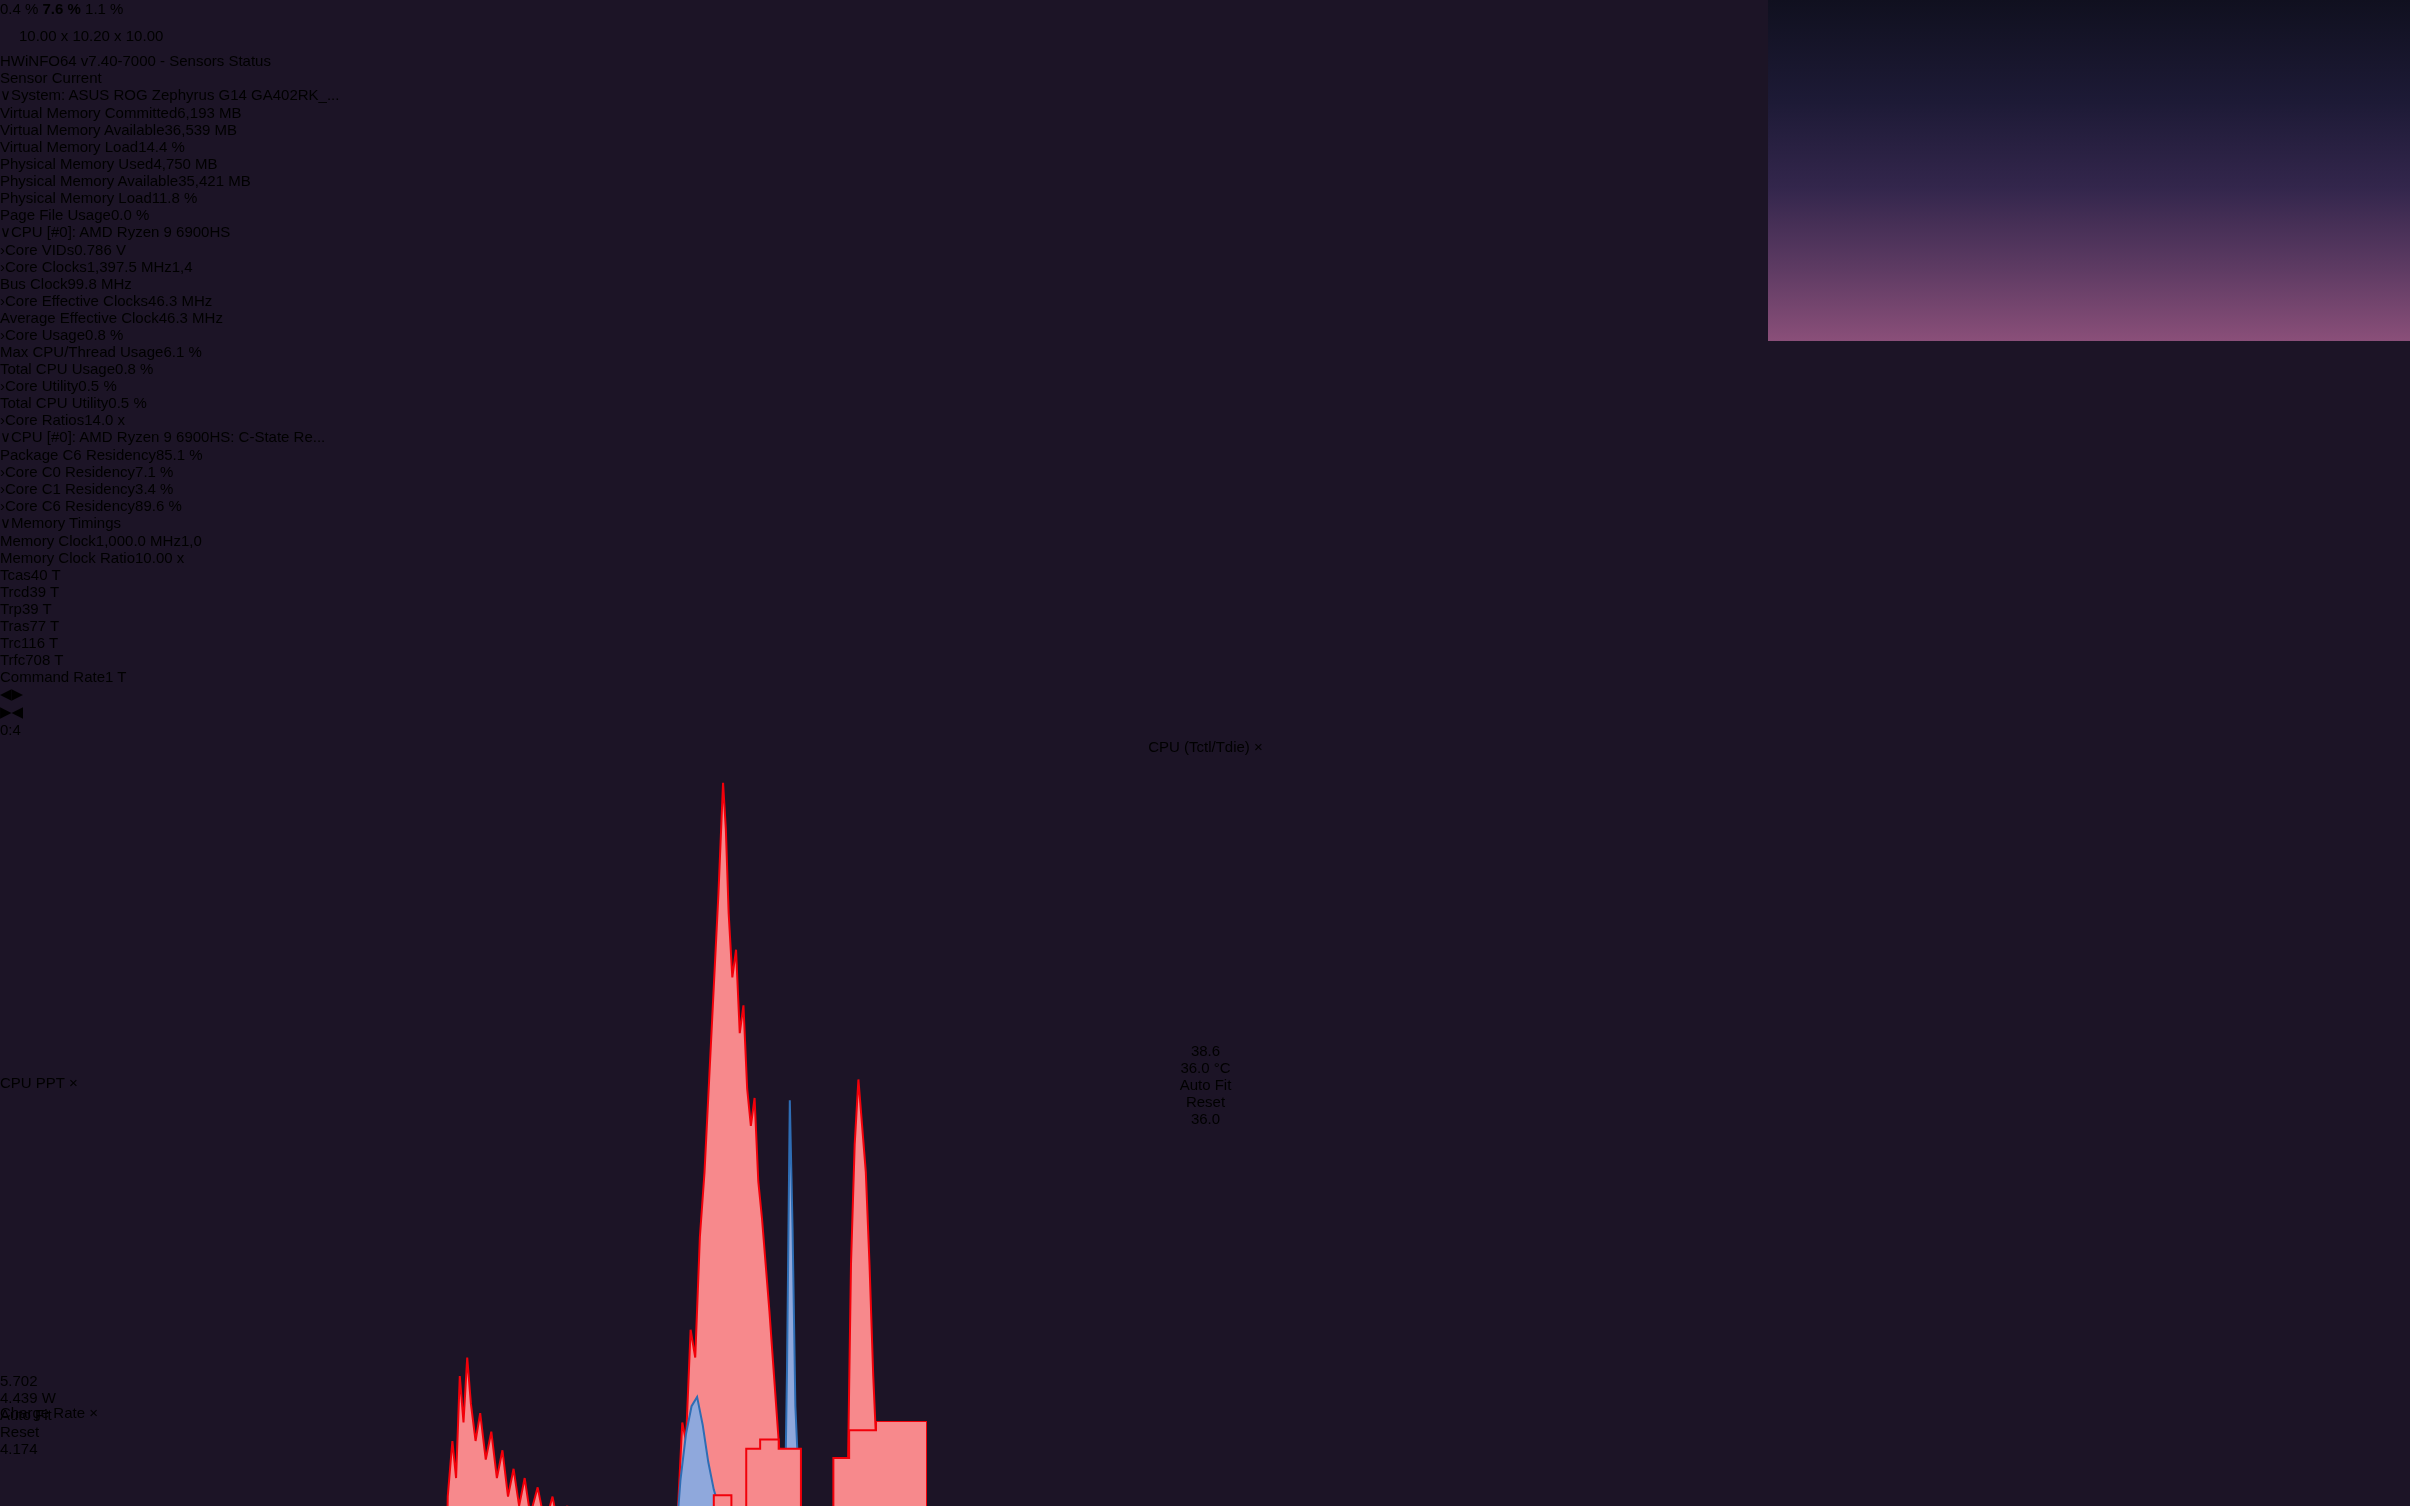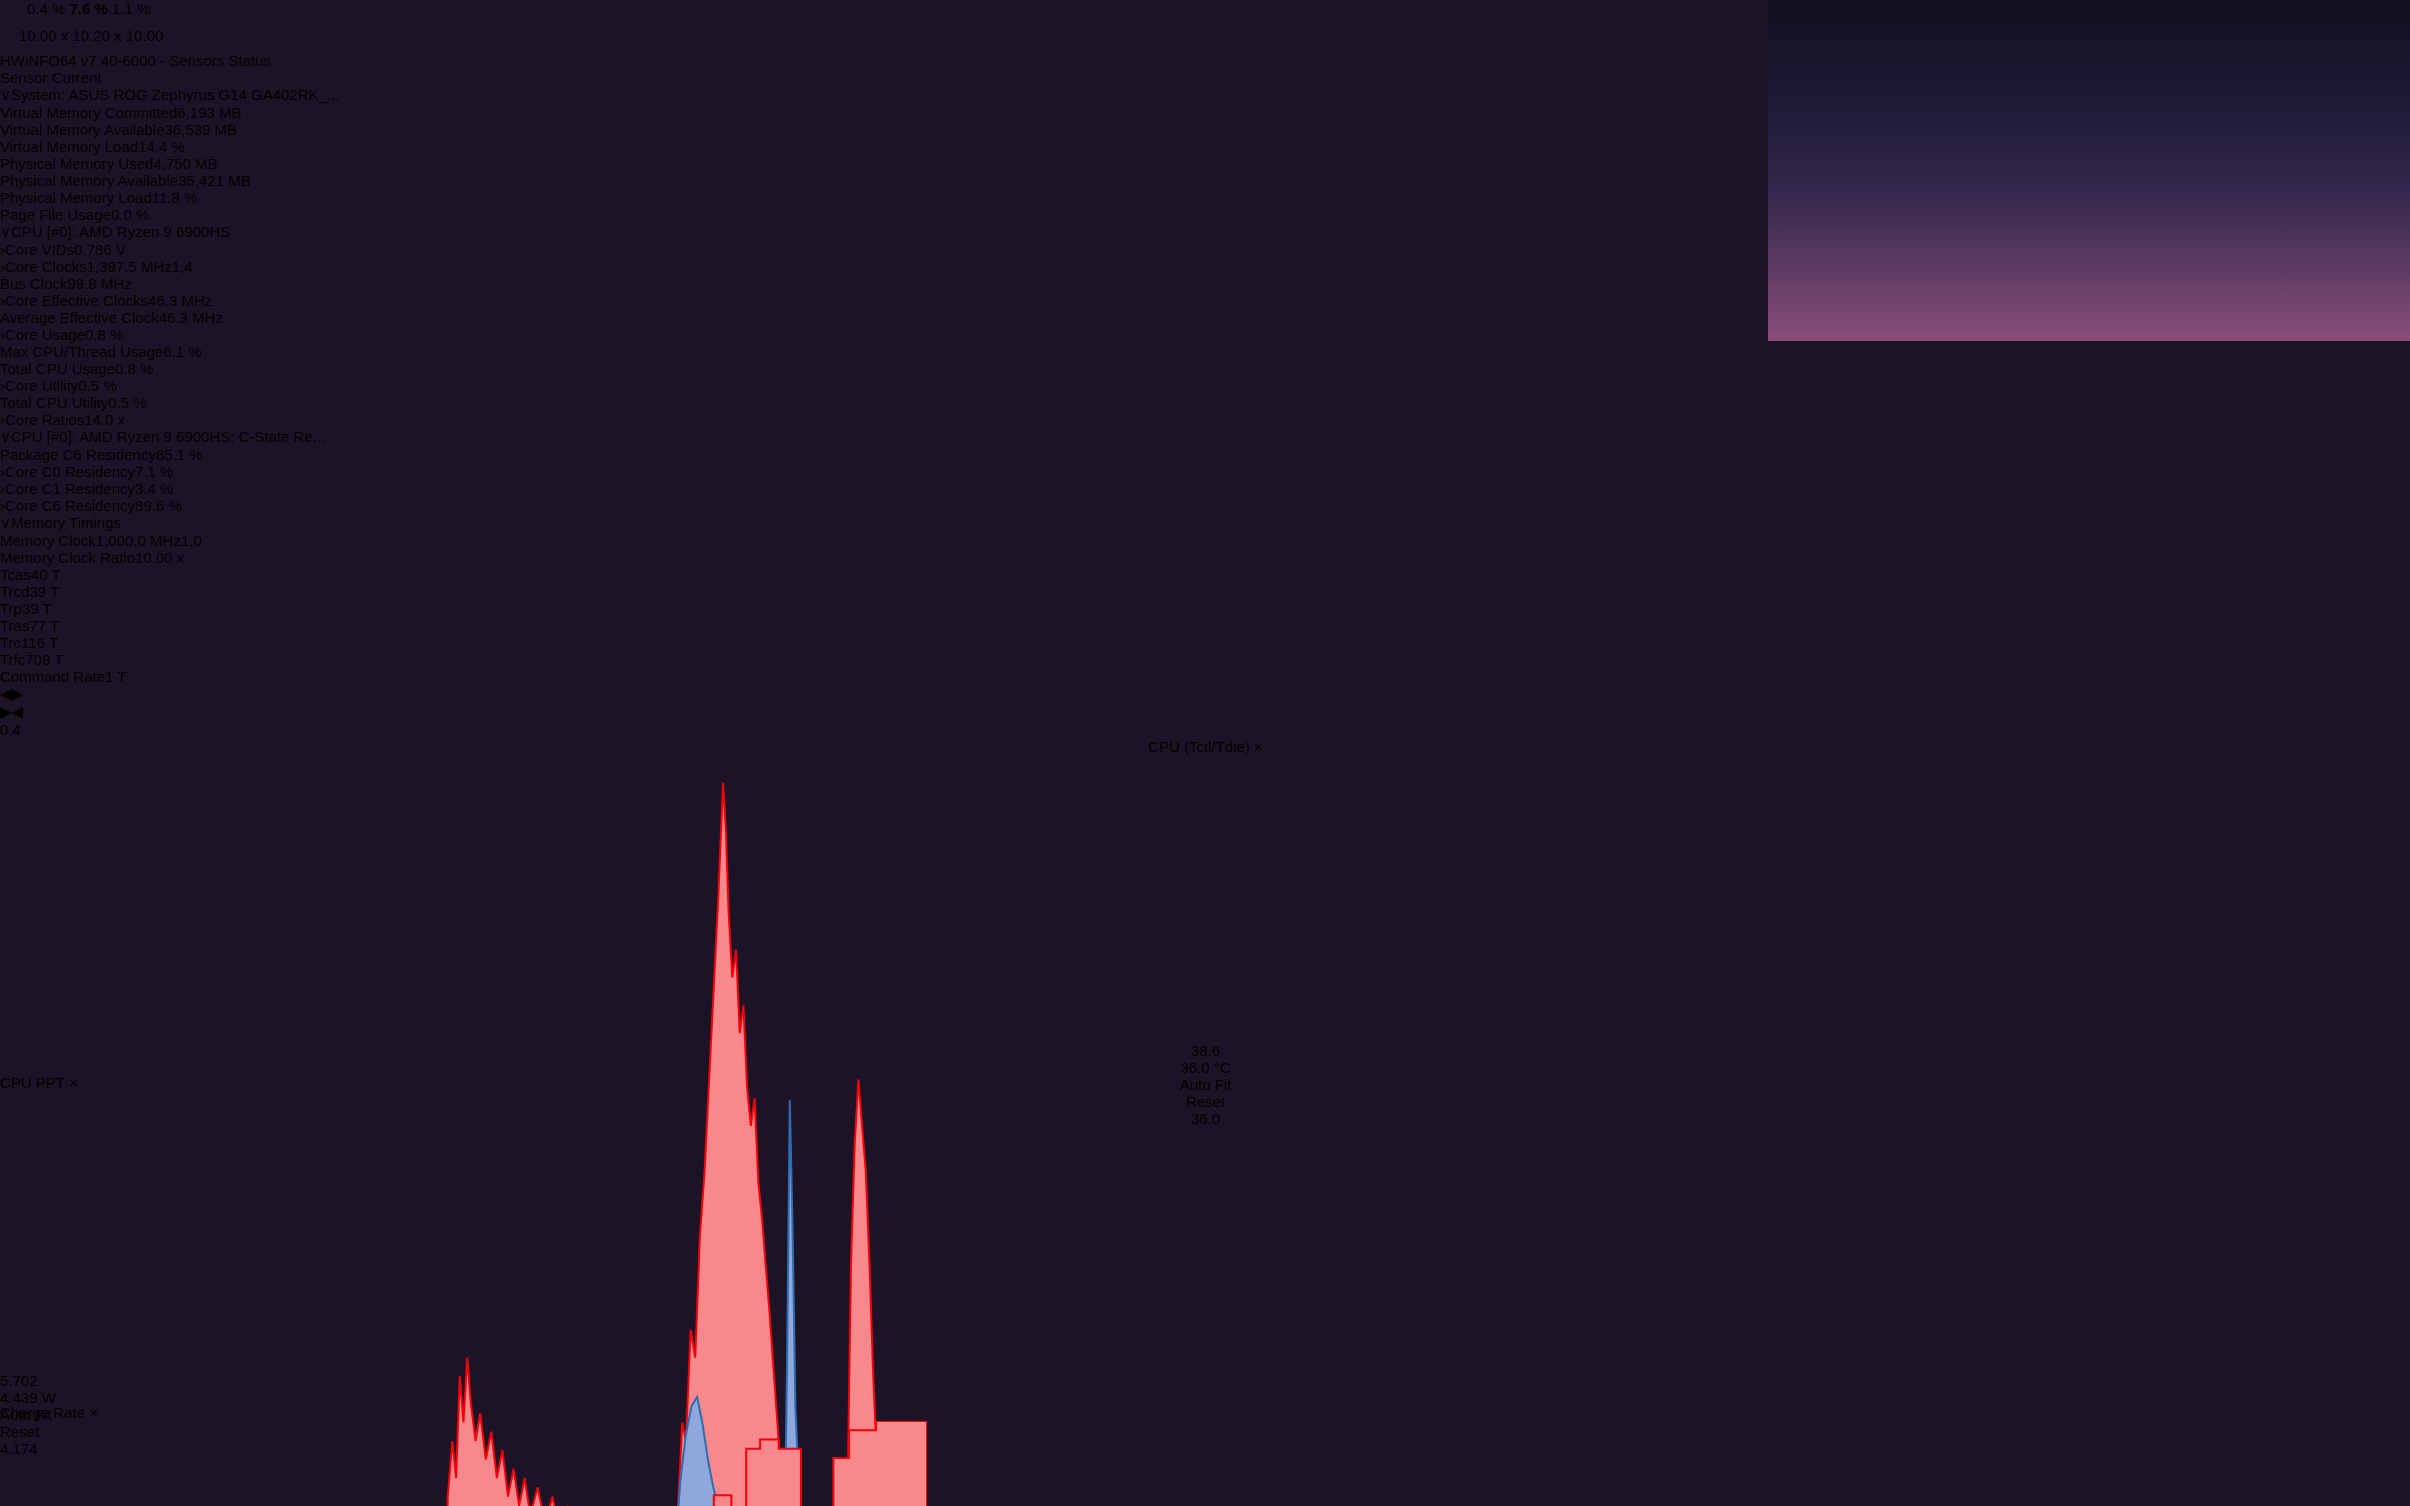--- a/index.html
+++ b/index.html
@@ -103,34 +103,34 @@
 <div class="wall-mountain">
     <div class="peak"></div>
   </div>
 <div class="wall-strip w-s1"></div>
 <div class="wall-strip w-s2"></div>
 <div class="wall-strip w-s3"></div>
 <div class="wall-strip w-s4"></div>
 <div class="w-s5"></div>
 
 <div class="bgrow" style="left:697px;top:685px;width:508px;height:27px;">
-  <span style="left:132px;width:94px;padding-left:27px;">0.4 %</span>
+  <span style="left:132px;width:94px;">0.4 %</span>
   <span style="left:278px;width:94px;font-weight:bold;">7.6 %</span>
   <span style="left:419px;width:94px;">1.1 %</span>
 </div>
 <div class="bgrow" style="left:697px;top:1033px;width:524px;height:25.4px;margin-left:19px;">
   <span style="left:132px;width:94px;">10.00 x</span>
   <span style="left:278px;width:94px;">10.20 x</span>
   <span style="left:428px;width:94px;">10.00</span>
 </div>
 
 <div class="hwwin">
   <div class="hw-titlebar">
     <span class="hw-logo"></span>
-    <span class="hw-title">HWiNFO64 v7.40-6000 - Sensors Status</span>
+    <span class="hw-title">HWiNFO64 v7.40-7000 - Sensors Status</span>
   </div>
   <div class="hw-header">
     <span class="h-sensor">Sensor</span>
     <span class="h-current">Current</span>
   </div>
   <div class="sensor-table" id="sensor-rows">
     <i class="colline" style="left:468px;"></i>
     <i class="colline" style="left:646px;"></i>
   <div class="srow group"><span class="chev">∨</span><span class="chip"></span><span class="lbl">System: ASUS ROG Zephyrus G14 GA402RK_...</span></div><div class="srow item odd"><span class="clock"></span><span class="lbl">Virtual Memory Committed</span><span class="val blue">6,193 MB</span></div><div class="srow item"><span class="clock"></span><span class="lbl">Virtual Memory Available</span><span class="val blue">36,539 MB</span></div><div class="srow item odd"><span class="clock"></span><span class="lbl">Virtual Memory Load</span><span class="val">14.4 %</span></div><div class="srow item"><span class="clock"></span><span class="lbl">Physical Memory Used</span><span class="val blue">4,750 MB</span></div><div class="srow item odd"><span class="clock"></span><span class="lbl">Physical Memory Available</span><span class="val blue">35,421 MB</span></div><div class="srow item"><span class="clock"></span><span class="lbl">Physical Memory Load</span><span class="val">11.8 %</span></div><div class="srow item odd"><span class="clock"></span><span class="lbl">Page File Usage</span><span class="val">0.0 %</span></div><div class="srow blank"></div><div class="srow group odd"><span class="chev">∨</span><span class="chip"></span><span class="lbl">CPU [#0]: AMD Ryzen 9 6900HS</span></div><div class="srow item x"><span class="exp">›</span><span class="bolt"></span><span class="lbl">Core VIDs</span><span class="val blue">0.786 V</span></div><div class="srow item odd x"><span class="exp">›</span><span class="clock"></span><span class="lbl">Core Clocks</span><span class="val blue">1,397.5 MHz</span><span class="sliver blue">1,4</span></div><div class="srow item"><span class="clock"></span><span class="lbl">Bus Clock</span><span class="val">99.8 MHz</span></div><div class="srow item odd x"><span class="exp">›</span><span class="clock"></span><span class="lbl">Core Effective Clocks</span><span class="val blue">46.3 MHz</span></div><div class="srow item"><span class="clock"></span><span class="lbl">Average Effective Clock</span><span class="val blue">46.3 MHz</span></div><div class="srow item odd x"><span class="exp">›</span><span class="clock"></span><span class="lbl">Core Usage</span><span class="val blue">0.8 %</span></div><div class="srow item"><span class="clock"></span><span class="lbl">Max CPU/Thread Usage</span><span class="val blue">6.1 %</span></div><div class="srow item odd"><span class="clock"></span><span class="lbl">Total CPU Usage</span><span class="val blue">0.8 %</span></div><div class="srow item x"><span class="exp">›</span><span class="clock"></span><span class="lbl">Core Utility</span><span class="val blue">0.5 %</span></div><div class="srow item odd"><span class="clock"></span><span class="lbl">Total CPU Utility</span><span class="val blue">0.5 %</span></div><div class="srow item x"><span class="exp">›</span><span class="clock"></span><span class="lbl">Core Ratios</span><span class="val blue">14.0 x</span></div><div class="srow blank odd"></div><div class="srow group"><span class="chev">∨</span><span class="chip"></span><span class="lbl">CPU [#0]: AMD Ryzen 9 6900HS: C-State Re...</span></div><div class="srow item odd"><span class="clock"></span><span class="lbl">Package C6 Residency</span><span class="val blue">85.1 %</span></div><div class="srow item x"><span class="exp">›</span><span class="clock"></span><span class="lbl">Core C0 Residency</span><span class="val blue">7.1 %</span></div><div class="srow item odd x"><span class="exp">›</span><span class="clock"></span><span class="lbl">Core C1 Residency</span><span class="val blue">3.4 %</span></div><div class="srow item x"><span class="exp">›</span><span class="clock"></span><span class="lbl">Core C6 Residency</span><span class="val blue">89.6 %</span></div><div class="srow blank odd"></div><div class="srow group"><span class="chev">∨</span><span class="chip"></span><span class="lbl">Memory Timings</span></div><div class="srow item odd"><span class="clock"></span><span class="lbl">Memory Clock</span><span class="val blue">1,000.0 MHz</span><span class="sliver blue">1,0</span></div><div class="srow item"><span class="clock"></span><span class="lbl">Memory Clock Ratio</span><span class="val">10.00 x</span></div><div class="srow item odd"><span class="clock"></span><span class="lbl">Tcas</span><span class="val">40 T</span></div><div class="srow item"><span class="clock"></span><span class="lbl">Trcd</span><span class="val">39 T</span></div><div class="srow item odd"><span class="clock"></span><span class="lbl">Trp</span><span class="val">39 T</span></div><div class="srow item"><span class="clock"></span><span class="lbl">Tras</span><span class="val">77 T</span></div><div class="srow item odd"><span class="clock"></span><span class="lbl">Trc</span><span class="val">116 T</span></div><div class="srow item"><span class="clock"></span><span class="lbl">Trfc</span><span class="val">708 T</span></div><div class="srow item odd"><span class="clock"></span><span class="lbl">Command Rate</span><span class="val">1 T</span></div></div>
   <div class="hw-scroll"></div>

